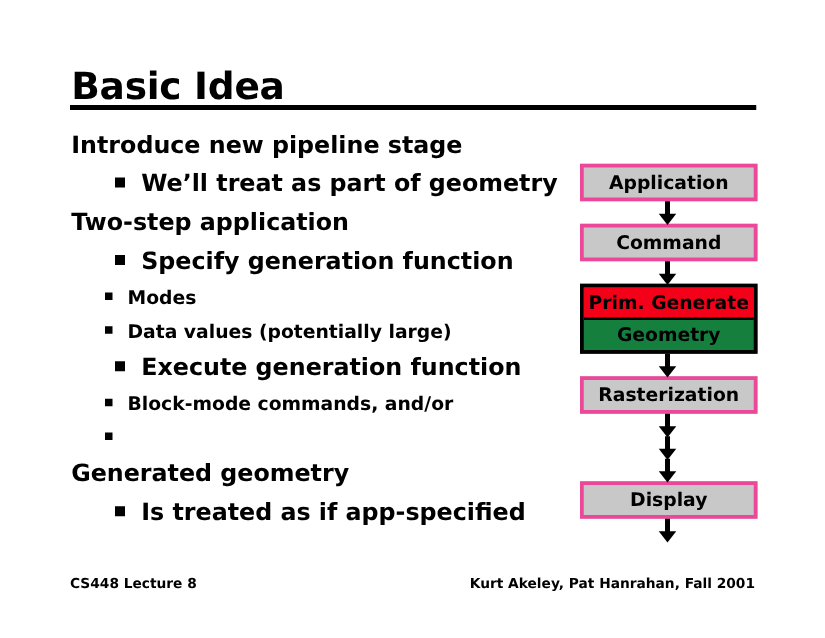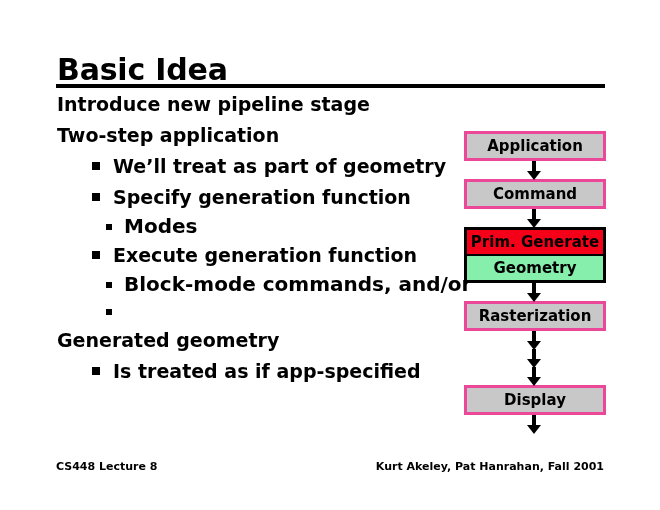--- a/index.html
+++ b/index.html
@@ -32,21 +32,21 @@
     top: 84px;
     width: 549px;
     height: 4px;
     background: #000000;
   }
 
   
   #body-outline {
     position: absolute;
     left: 0;
-    top: 92px;
+    top: 104px;
     width: 460px;
   }
   .bullet-line {
     position: relative;
     display: flex;
     align-items: baseline;
     white-space: nowrap;
   }
   .bullet-line .marker {
     display: inline-block;
@@ -75,25 +75,24 @@
   }
   .lvl2 .sq {
     width: 8px;
     height: 8px;
     margin-right: 13px;
     transform: translateY(-3px);
   }
   
   .lvl3 {
     padding-left: 84px;
-    font-size: 20px;
+    font-size: 15px;
     font-weight: bold;
     height: 27px;
     line-height: 21px;
-    margin-left: 22px;
   }
   .lvl3 .sq {
     width: 6px;
     height: 6px;
     margin-right: 12px;
     transform: translateY(-3px);
   }
 
   
   #pipeline {
@@ -110,21 +109,21 @@
     text-align: center;
     font-size: 15px;
     font-weight: bold;
     line-height: 20px;
     padding: 2px 0 2px 0;
   }
   .stage-group {
     box-sizing: border-box;
     width: 142px;
     border: 3px solid #000000;
-    background: #86efac;
+    background: #15803d;
   }
   .stage-group .sub {
     text-align: center;
     font-size: 15px;
     font-weight: bold;
     line-height: 20px;
     padding: 2px 0 2px 0;
   }
   .stage-group .sub.hl {
     background: #f50019;
@@ -169,34 +168,38 @@
 </head>
 <body>
 
 <div id="slide-title">Basic Idea</div>
 <div id="title-rule"></div>
 
 <div id="body-outline">
     <div class="bullet-line lvl1">
       <span>Introduce new pipeline stage</span>
     </div>
+    <div class="bullet-line lvl2">
+      <span class="marker"><span class="sq"></span></span>
+      <span>We’ll treat as part of geometry</span>
+    </div>
     <div class="bullet-line lvl1">
       <span>Two-step application</span>
     </div>
     <div class="bullet-line lvl2">
       <span class="marker"><span class="sq"></span></span>
-      <span>We’ll treat as part of geometry</span>
-    </div>
-    <div class="bullet-line lvl2">
-      <span class="marker"><span class="sq"></span></span>
       <span>Specify generation function</span>
     </div>
     <div class="bullet-line lvl3">
       <span class="marker"><span class="sq"></span></span>
       <span>Modes</span>
+    </div>
+    <div class="bullet-line lvl3">
+      <span class="marker"><span class="sq"></span></span>
+      <span>Data values (potentially large)</span>
     </div>
     <div class="bullet-line lvl2">
       <span class="marker"><span class="sq"></span></span>
       <span>Execute generation function</span>
     </div>
     <div class="bullet-line lvl3">
       <span class="marker"><span class="sq"></span></span>
       <span>Block-mode commands, and/or</span>
     </div>
     <div class="bullet-line lvl3">

